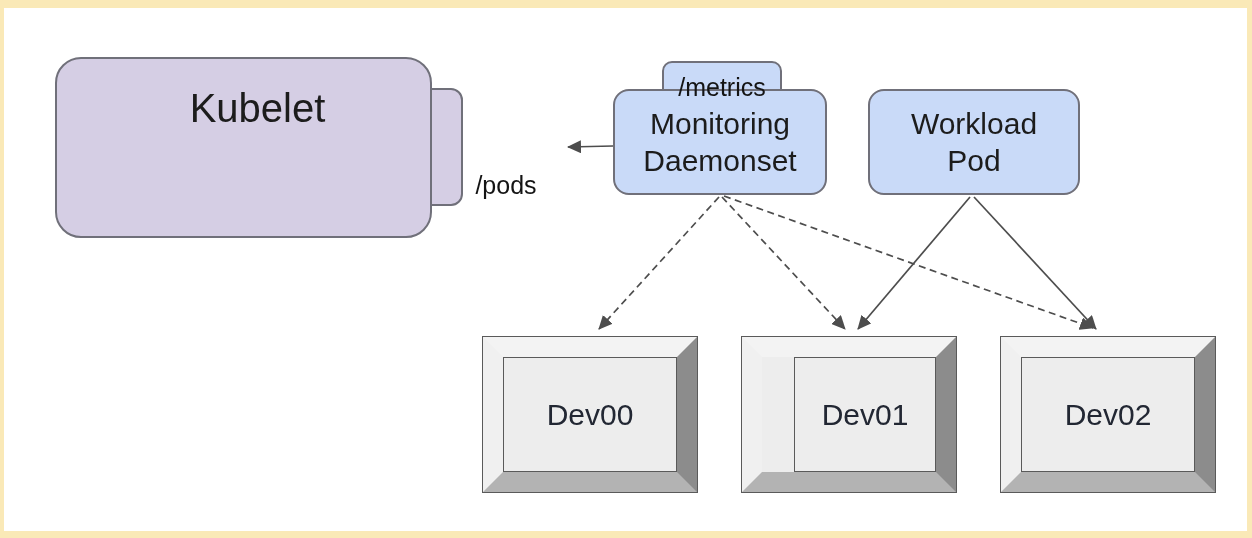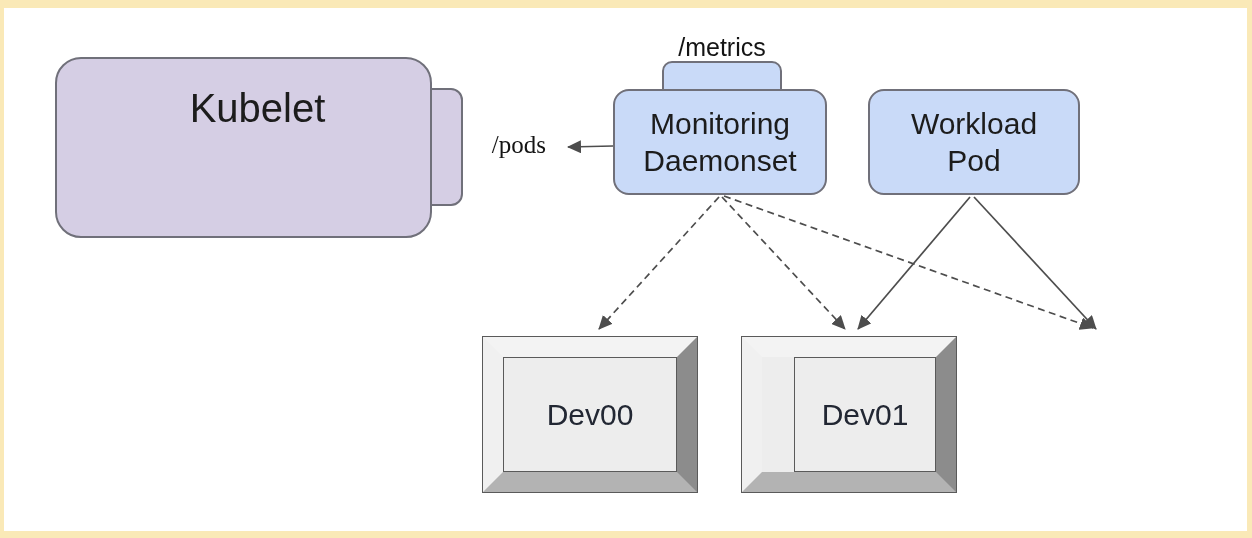--- a/index.html
+++ b/index.html
@@ -85,23 +85,24 @@
     border-radius: 16px;
     z-index: 2;
   }
 
   
   .endpoint-label {
     position: absolute;
     font-size: 25px;
     color: #141414;
     z-index: 3;
+    margin-top: 40px;
   }
   .metrics-label { left: 650px; top: 33px; width: 144px; text-align: center; }
-  .pods-label    { left: 466px; top: 131px; width: 80px; text-align: right; font-family: Liberation Serif, serif; }
+  .pods-label    { left: 466px; top: 131px; width: 80px; text-align: center; }
 
   
   .dev {
     position: absolute;
     top: 337px;
     width: 214px; height: 155px;
     border: 20px solid;
     border-color: #f3f3f3 #8c8c8c #b3b3b3 #f0f0f0;
     background: #ededed;
     box-shadow: 0 0 0 1px #5a5a5a;
@@ -152,20 +153,23 @@
     <div class="center-label">Monitoring
 Daemonset</div>
   </div>
 
   <div class="dev dev-00">
     <div class="dev-inner">Dev00</div>
   </div>
   <div class="dev dev-01">
     <div class="dev-inner">Dev01</div>
   </div>
+  <div class="dev dev-02">
+    <div class="dev-inner">Dev02</div>
+  </div>
 
   <svg class="edge-layer" width="1252" height="538" viewBox="0 0 1252 538" xmlns="http://www.w3.org/2000/svg">
     <defs>
       <marker id="arrow" markerUnits="userSpaceOnUse" markerWidth="15" markerHeight="13" refX="13" refY="6.5" orient="auto">
         <path d="M0,0 L14,6.5 L0,13 Z" fill="#4d4d4d"></path>
       </marker>
     </defs>
   <line x1="613" y1="146" x2="568" y2="147" class="solid" marker-end="url(#arrow)"></line>
       <line x1="719" y1="197" x2="599" y2="329" class="dashed" marker-end="url(#arrow)"></line>
       <line x1="722" y1="197" x2="845" y2="329" class="dashed" marker-end="url(#arrow)"></line>

